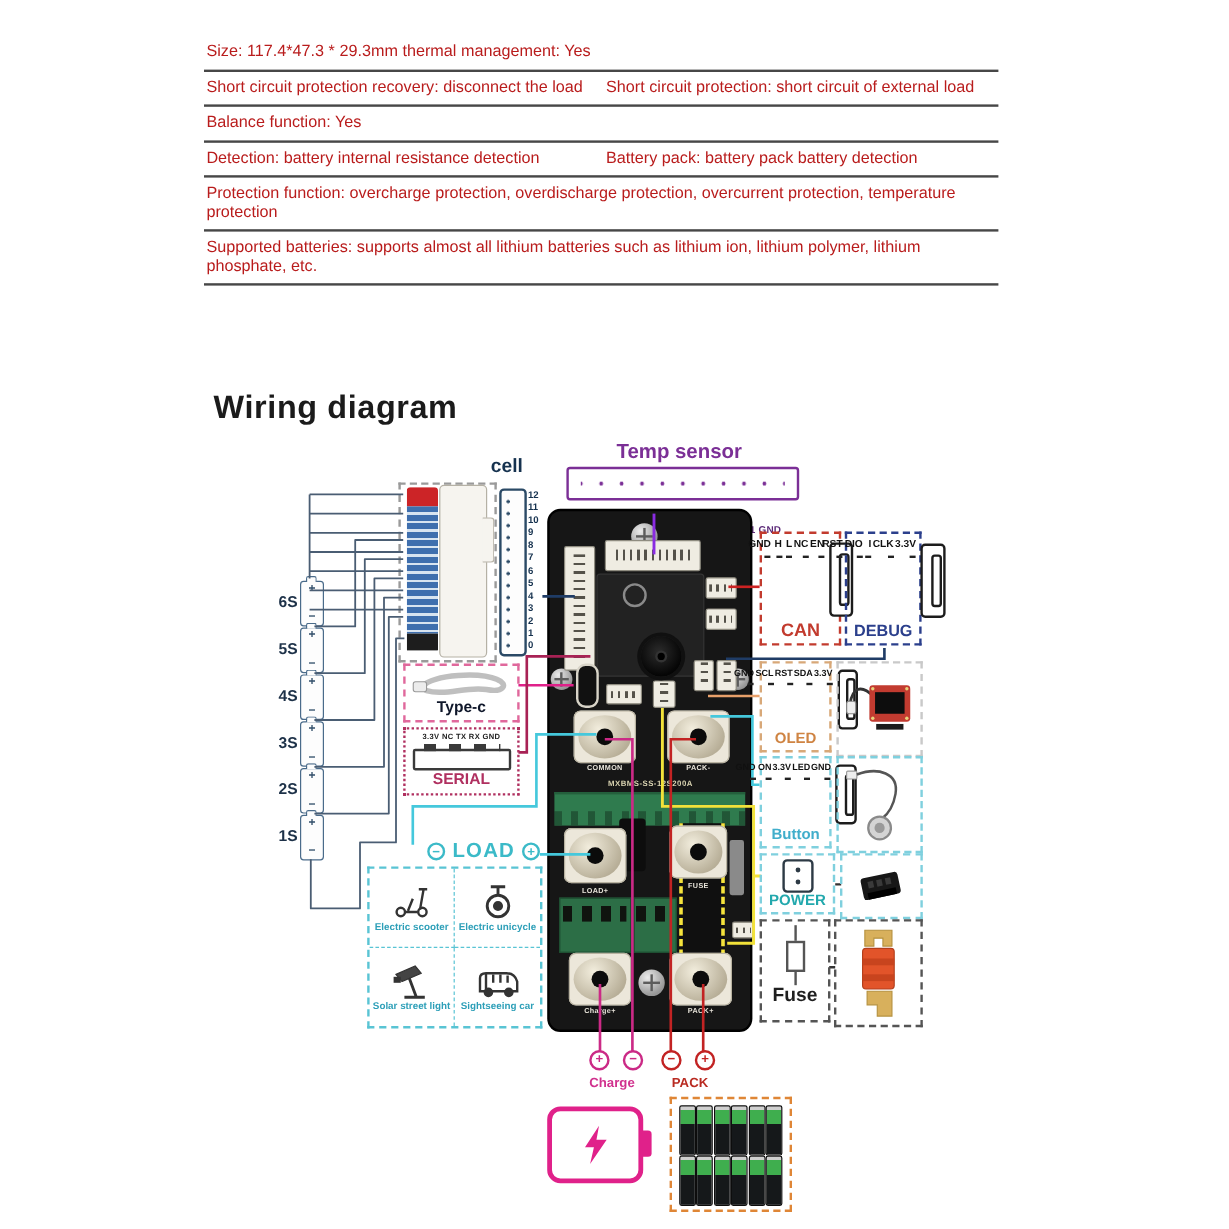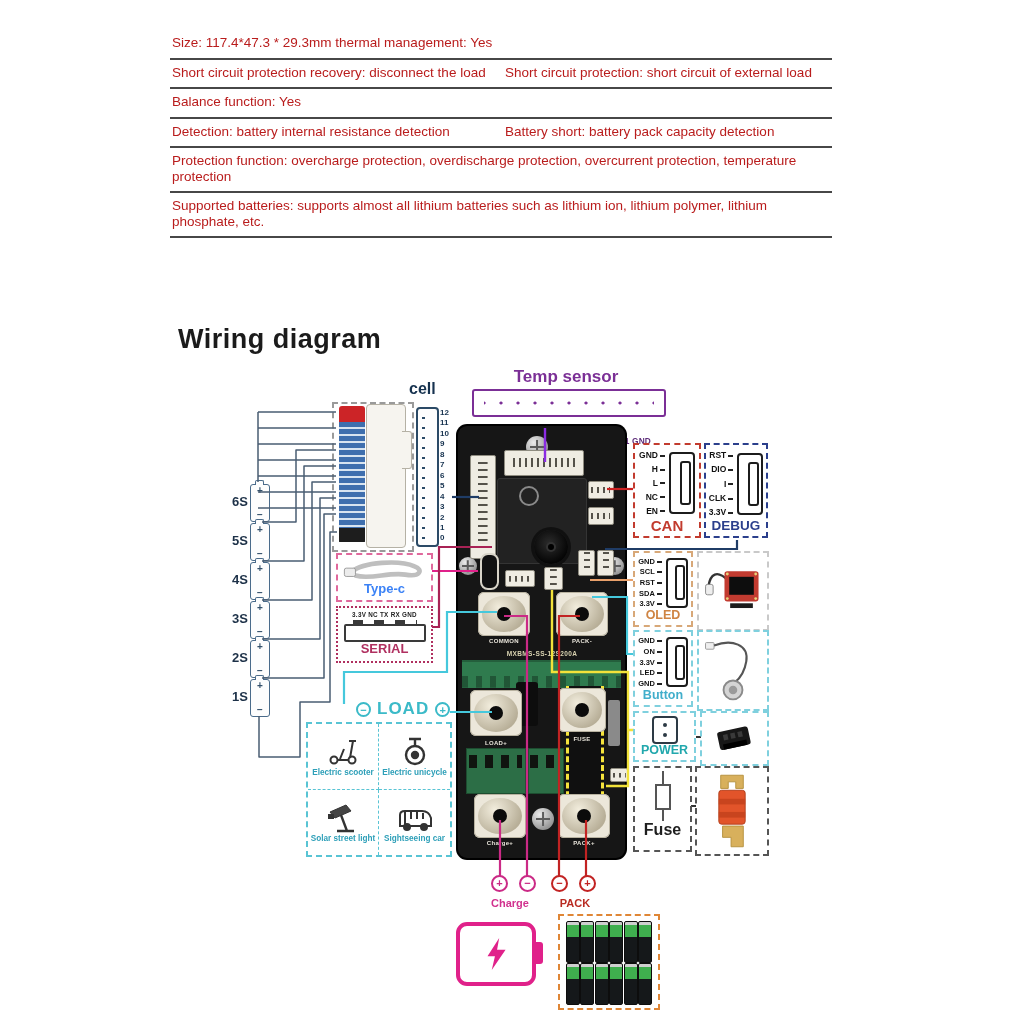--- a/index.html
+++ b/index.html
@@ -81,21 +81,21 @@
         background-image:repeating-linear-gradient(90deg,#10140f 0 8px,transparent 8px 16px);
         background-size:92% 30%;background-position:center 20%;background-repeat:no-repeat;}
   .fstrip{position:absolute;background:#101010;border-left:3px dashed #f5e33c;border-right:3px dashed #f5e33c;z-index:2;}
   .pillar{position:absolute;background:#0d0d0d;border-radius:3px;z-index:2;}
   .graybar{position:absolute;background:#8a8a8a;border-radius:2px;z-index:2;}
 
   
   .pinbox{position:absolute;border:2px dashed;display:flex;flex-direction:column;align-items:center;
           padding:3px 2px 2px 2px;box-sizing:border-box;z-index:8;background:transparent;}
   .pbody{display:flex;align-items:center;gap:4px;flex:1;}
-  .pincol{display:flex;flex-direction:column;justify-content:space-around;height:100%;text-align:right;
+  .pincol{display:flex;flex-direction:row;justify-content:space-around;height:100%;text-align:right;
           font-weight:bold;color:#111;}
   .pincol span::after{content:"";display:inline-block;width:5px;height:2px;background:#222;margin-left:2px;vertical-align:middle;}
   .plug{width:22px;background:#fff;border:2.5px solid #1c1c1c;border-radius:4px;position:relative;}
   .plug::before{content:"";position:absolute;left:42%;top:12%;bottom:12%;width:30%;border:2px solid #1c1c1c;border-radius:3px;}
   .pinlabel{font-weight:bold;text-align:center;line-height:1.1;}
   .photobox{position:absolute;border:2px dashed;display:flex;align-items:center;justify-content:center;z-index:8;}
 
   .pwrglyph{width:22px;height:30px;border:2.5px solid #2d3a45;border-radius:4px;position:relative;}
   .pwrglyph::before,.pwrglyph::after{content:"";position:absolute;left:calc(50% - 2px);width:4px;height:4px;border-radius:50%;background:#2d3a45;}
   .pwrglyph::before{top:5px;} .pwrglyph::after{bottom:5px;}
@@ -143,21 +143,21 @@
     </div>
     <div class="srow">
       <div class="l">Short circuit protection recovery: disconnect the load</div>
       <div class="r">Short circuit protection: short circuit of external load</div>
     </div>
     <div class="srow">
       <div class="r">Balance function: Yes</div>
     </div>
     <div class="srow">
       <div class="l">Detection: battery internal resistance detection</div>
-      <div class="r">Battery short: battery pack capacity detection</div>
+      <div class="r">Battery pack: battery pack battery detection</div>
     </div>
     <div class="srow single">
       <div>Protection function: overcharge protection, overdischarge protection, overcurrent protection, temperature protection</div>
     </div>
     <div class="srow single">
       <div>Supported batteries: supports almost all lithium batteries such as lithium ion, lithium polymer, lithium phosphate, etc.</div>
     </div>
   </div>
 
   <div class="h1" style="left:178px;top:324px;">Wiring diagram</div>
@@ -291,21 +291,21 @@
     <path d="M580,616H559V876" stroke="#c22323" stroke-width="2.2" fill="none"></path>
     <path d="M586,820V876" stroke="#c22323" stroke-width="2.2" fill="none"></path>
     <path d="M691,806H696 M696,737H701" stroke="#333" stroke-width="2" fill="none"></path>
   </svg>
 
   <div class="pinbox" style="left:336px;top:553px;width:97px;height:49px;border-color:#e0689c;">
     <svg width="88" height="24" viewBox="0 0 92 26">
       <path d="M10,15 C22,4 62,2 78,9 C88,13 84,21 68,18 C50,15 30,24 14,19" stroke="#bfbfbf" fill="none" stroke-width="5" stroke-linecap="round"></path>
       <rect x="2" y="11" width="12" height="9" rx="2" fill="#ececec" stroke="#999"></rect>
     </svg>
-    <div class="pinlabel" style="color:#3b82f6;font-size:13px;">Type-c</div>
+    <div class="pinlabel" style="color:#0f172a;font-size:13px;">Type-c</div>
   </div>
   <div class="pinbox" style="left:336px;top:606px;width:97px;height:57px;border-color:#b03060;border-style:dotted;">
     <div class="serialpins">3.3V NC TX RX GND</div>
     <div class="serialconn"></div>
     <div class="pinlabel" style="color:#b03060;font-size:13px;">SERIAL</div>
   </div>
 
   <div class="pinbox" style="left:633px;top:443px;width:68px;height:95px;border-color:#c23b2e;">
     <div class="pbody">
       <div class="pincol" style="font-size:8.5px;">

